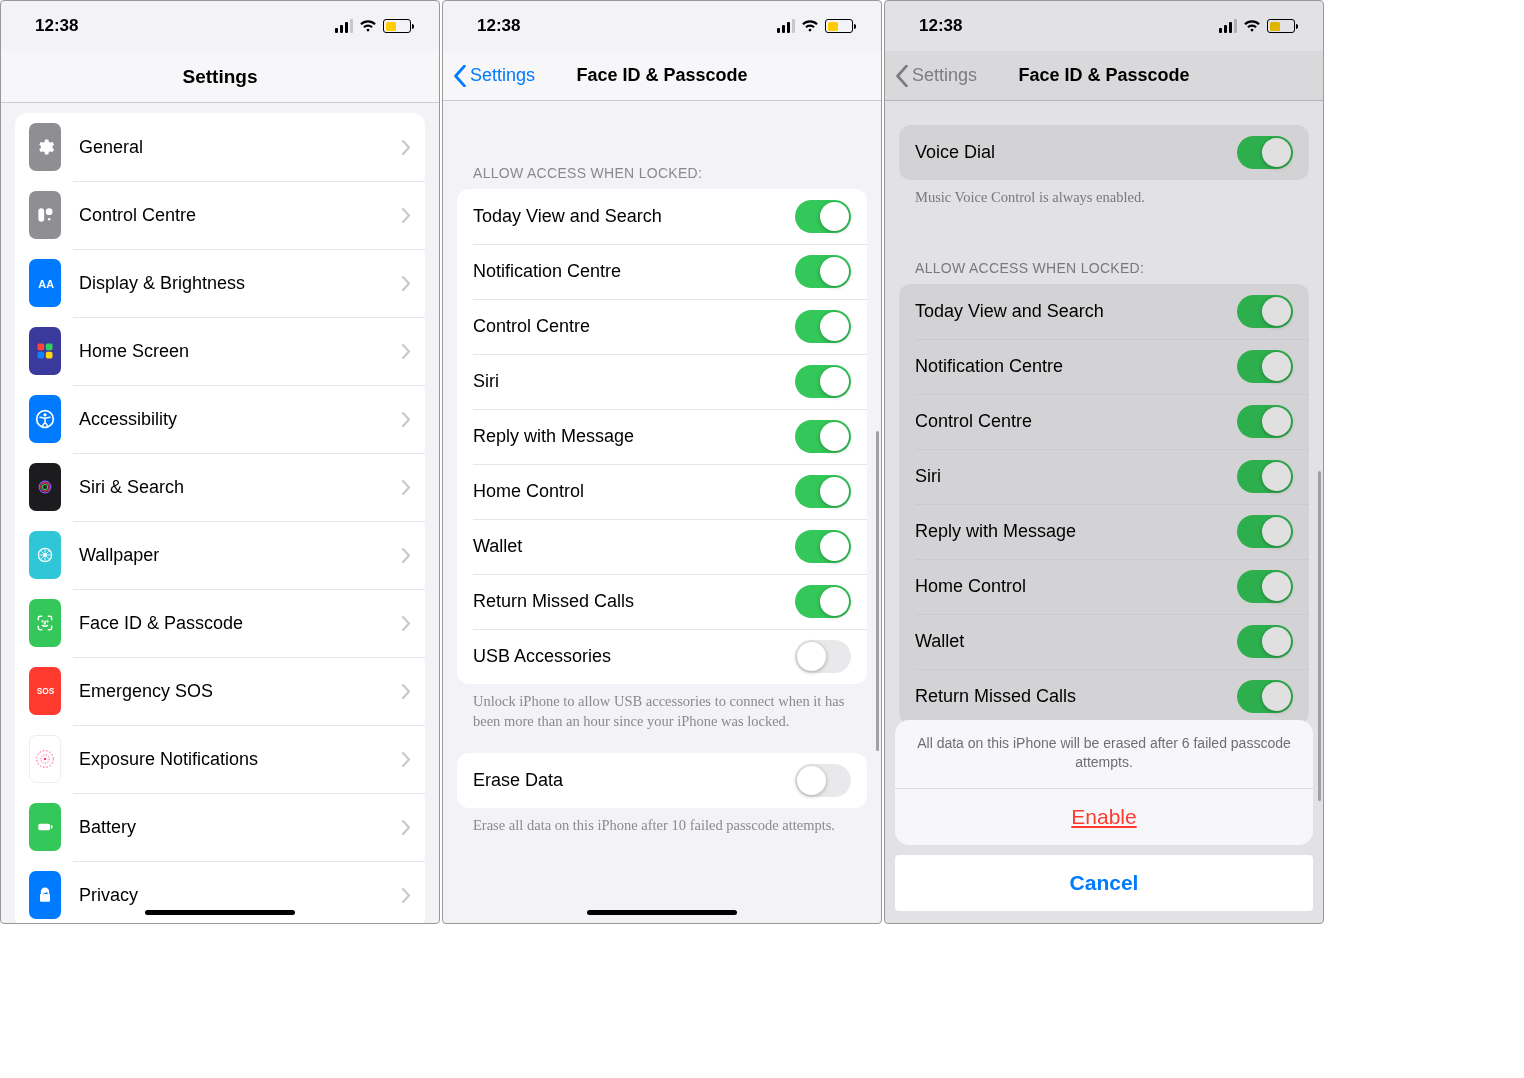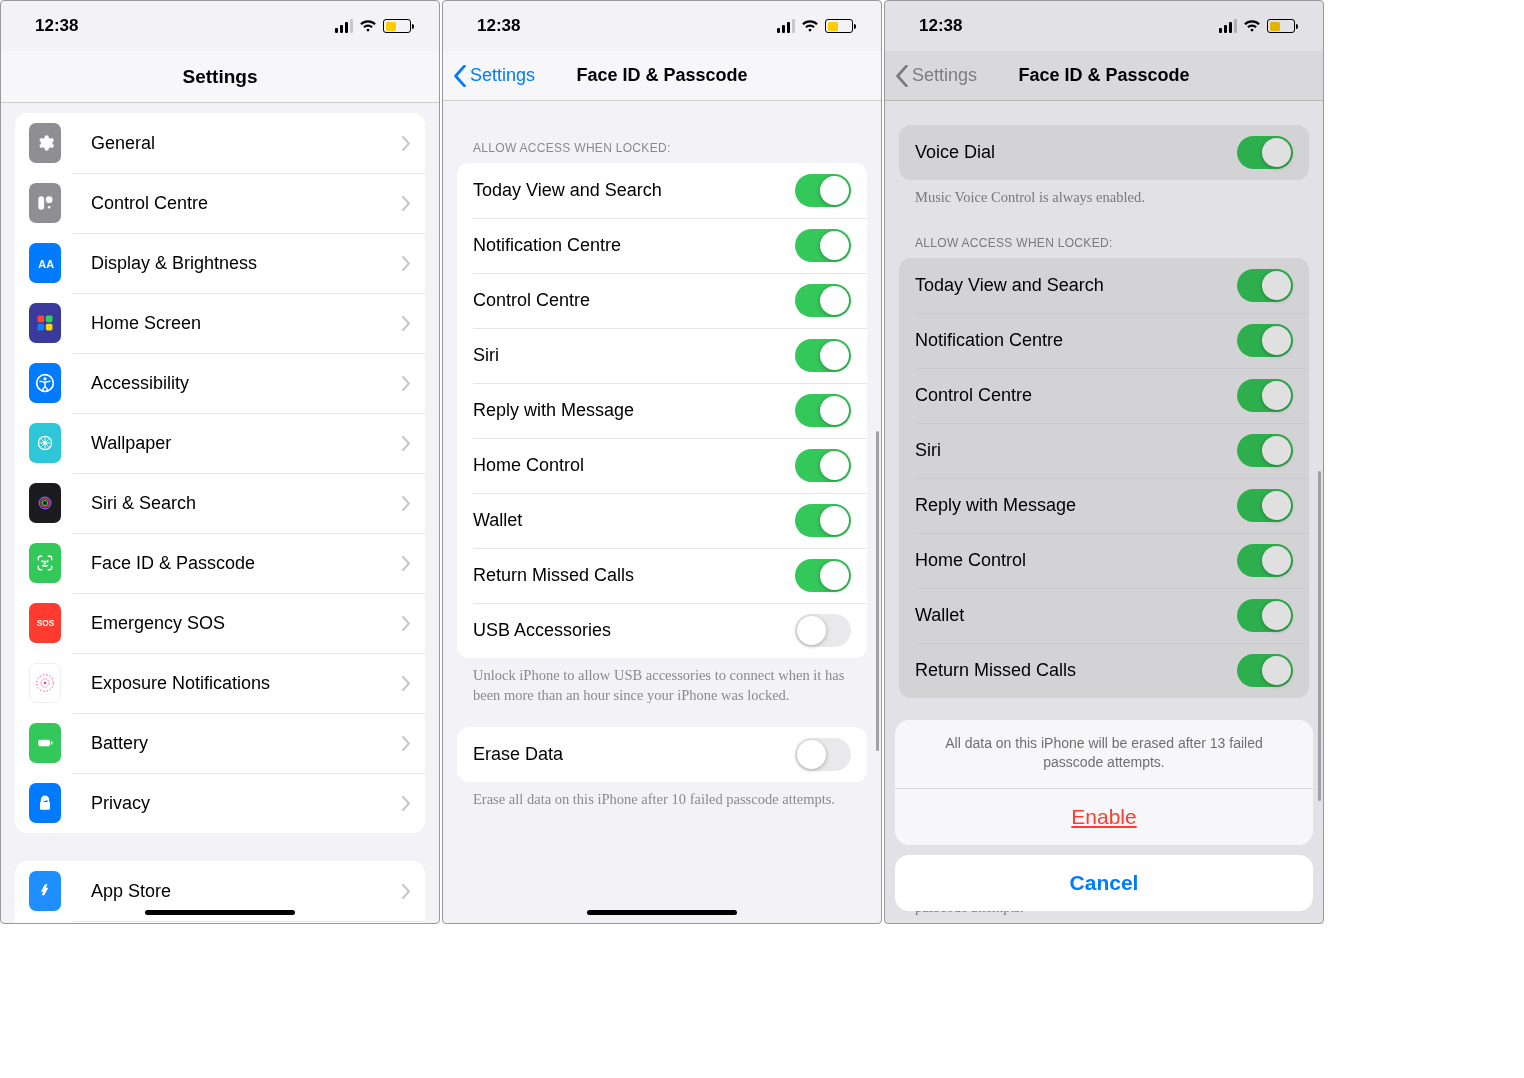--- a/index.html
+++ b/index.html
@@ -81,22 +81,22 @@
     background:#fff; border-radius:12px; overflow:hidden; margin-bottom:28px;
   }
   .row {
     display:flex; align-items:center; padding:10px 14px 10px 14px;
     min-height:48px; position:relative;
   }
   .row + .row::before {
     content:""; position:absolute; left:58px; right:0; top:0; height:1px; background:#e5e5ea;
   }
   .icon {
-    width:32px; height:40px; border-radius:7px; display:flex; align-items:center; justify-content:center;
-    margin-right:30px; flex-shrink:0; color:#fff;
+    width:32px; height:48px; border-radius:7px; display:flex; align-items:center; justify-content:center;
+    margin-right:18px; flex-shrink:0; color:#fff;
   }
   .icon svg { width:20px; height:20px; }
   .row-label { flex:1; font-size:18px; color:#000; }
   .chev {
     color:#c7c7cc;
   }
   .chev svg { width:9px; height:15px; display:block;}
   
   .trow {
     display:flex; align-items:center; padding:11px 16px;
@@ -111,22 +111,23 @@
     background:#e9e9eb; flex-shrink:0;
   }
   .toggle.on { background:#34c759; }
   .knob {
     position:absolute; top:2px; width:29px; height:29px; border-radius:50%;
     background:#fff; box-shadow:0 1px 4px rgba(0,0,0,0.3);
   }
   .toggle.on .knob { right:2px; }
   .toggle:not(.on) .knob { left:2px; }
   .section-header {
-    font-size:12px; color:#8a8a8e; padding:6px 16px 8px; text-transform:uppercase;
+    font-size:14px; color:#8a8a8e; padding:6px 16px 8px; text-transform:uppercase;
     letter-spacing:0.3px;
+    margin-top:24px;
   }
   .section-footer {
     font-size:14.5px; color:#8a8a8e; padding:8px 16px 22px; line-height:1.35;font-family:Liberation Serif, serif;
   }
   .group { background:#fff; border-radius:12px; margin:0 14px; overflow:hidden;}
   .dimmed .nav-small,
   .dimmed .status-bar,
   .dimmed .content-sub .scroll-area { filter:brightness(0.88); }
   .dimmed { background:#e1e1e6; }
   .dimmed .group { background:#f0f0f3;}
@@ -141,21 +142,21 @@
   .sheet-msg {
     font-size:14px; color:#6e6e73; text-align:center; padding:14px 22px 16px;
     line-height:1.35;
   }
   .sheet-btn {
     border-top:1px solid #d9d9de; text-align:center; padding:16px 0;
     font-size:21px;
   }
   .sheet-btn.destructive { color:#ff3b30;text-decoration:underline; }
   .sheet-cancel {
-    background:#fff; border-radius:14px; text-align:center; padding:16px 0;
+    background:#fff; border-radius:4px; text-align:center; padding:16px 0;
     font-size:21px; color:#007aff; font-weight:600;
   }
   .home-indicator {
     position:absolute; bottom:8px; left:50%; transform:translateX(-50%);
     width:150px; height:5px; background:#000; border-radius:3px;
   }
   .truncated-text {
     font-size:14.5px; color:#8a8a8e; padding:0 16px 0; white-space:nowrap; overflow:hidden;
   }
   .scrollbar-fake {
@@ -256,44 +257,44 @@
             </svg>
           </span>
           <span class="row-label">Accessibility</span>
           <span class="chev">
             <svg viewBox="0 0 9 15">
               <path d="M1 1l6 6.5L1 14" stroke="#c7c7cc" stroke-width="2" fill="none" stroke-linecap="round" stroke-linejoin="round"></path>
             </svg>
           </span>
         </div>
         <div class="row">
-          <span class="icon" style="background: rgb(47, 198, 215);">
-            <svg viewBox="0 0 24 24" fill="none">
-              <circle cx="12" cy="12" r="8" stroke="#fff" stroke-width="1.5"></circle>
-              <circle cx="12" cy="12" r="2" fill="#fff"></circle>
-              <path d="M12 4v16M4 12h16M6.3 6.3l11.4 11.4M17.7 6.3L6.3 17.7" stroke="#fff" stroke-width="1"></path>
-            </svg>
-          </span>
-          <span class="row-label">Wallpaper</span>
-          <span class="chev">
-            <svg viewBox="0 0 9 15">
-              <path d="M1 1l6 6.5L1 14" stroke="#c7c7cc" stroke-width="2" fill="none" stroke-linecap="round" stroke-linejoin="round"></path>
-            </svg>
-          </span>
-        </div>
-        <div class="row">
           <span class="icon" style="background: rgb(28, 28, 30);">
             <svg viewBox="0 0 24 24">
               <circle cx="12" cy="12" r="10" fill="#1c1c1e"></circle>
               <circle cx="12" cy="12" r="7" fill="none" stroke="#7d5fff" stroke-width="1.4"></circle>
               <circle cx="12" cy="12" r="5" fill="none" stroke="#ff2d55" stroke-width="1.4"></circle>
               <circle cx="12" cy="12" r="3" fill="none" stroke="#34c759" stroke-width="1.4"></circle>
             </svg>
           </span>
           <span class="row-label">Siri &amp; Search</span>
+          <span class="chev">
+            <svg viewBox="0 0 9 15">
+              <path d="M1 1l6 6.5L1 14" stroke="#c7c7cc" stroke-width="2" fill="none" stroke-linecap="round" stroke-linejoin="round"></path>
+            </svg>
+          </span>
+        </div>
+        <div class="row">
+          <span class="icon" style="background: rgb(47, 198, 215);">
+            <svg viewBox="0 0 24 24" fill="none">
+              <circle cx="12" cy="12" r="8" stroke="#fff" stroke-width="1.5"></circle>
+              <circle cx="12" cy="12" r="2" fill="#fff"></circle>
+              <path d="M12 4v16M4 12h16M6.3 6.3l11.4 11.4M17.7 6.3L6.3 17.7" stroke="#fff" stroke-width="1"></path>
+            </svg>
+          </span>
+          <span class="row-label">Wallpaper</span>
           <span class="chev">
             <svg viewBox="0 0 9 15">
               <path d="M1 1l6 6.5L1 14" stroke="#c7c7cc" stroke-width="2" fill="none" stroke-linecap="round" stroke-linejoin="round"></path>
             </svg>
           </span>
         </div>
         <div class="row">
           <span class="icon" style="background: rgb(52, 199, 89);">
             <svg viewBox="0 0 24 24" fill="none" stroke="#fff" stroke-width="1.8" stroke-linecap="round">
               <path d="M4 8V6a2 2 0 012-2h2M16 4h2a2 2 0 012 2v2M20 16v2a2 2 0 01-2 2h-2M8 20H6a2 2 0 01-2-2v-2"></path>
@@ -619,19 +620,19 @@
             </span>
           </div>
         </div>
       <div style="height:200px;"></div>
       <div class="section-footer" style="padding-left:30px;padding-right:30px;padding-top:0;padding-bottom:0">passcode attempts.</div>
     </div>
     <div class="scrollbar-fake" style="top:370px;height:330px"></div>
 
     <div class="action-sheet">
       <div class="sheet-group">
-        <div class="sheet-msg">All data on this iPhone will be erased after 13 failed passcode attempts.</div>
+        <div class="sheet-msg">All data on this iPhone will be erased after 6 failed passcode attempts.</div>
         <div class="sheet-btn destructive">Enable</div>
       </div>
       <div class="sheet-cancel">Cancel</div>
     </div>
   </div>
 </div>
 
 </body></html>

